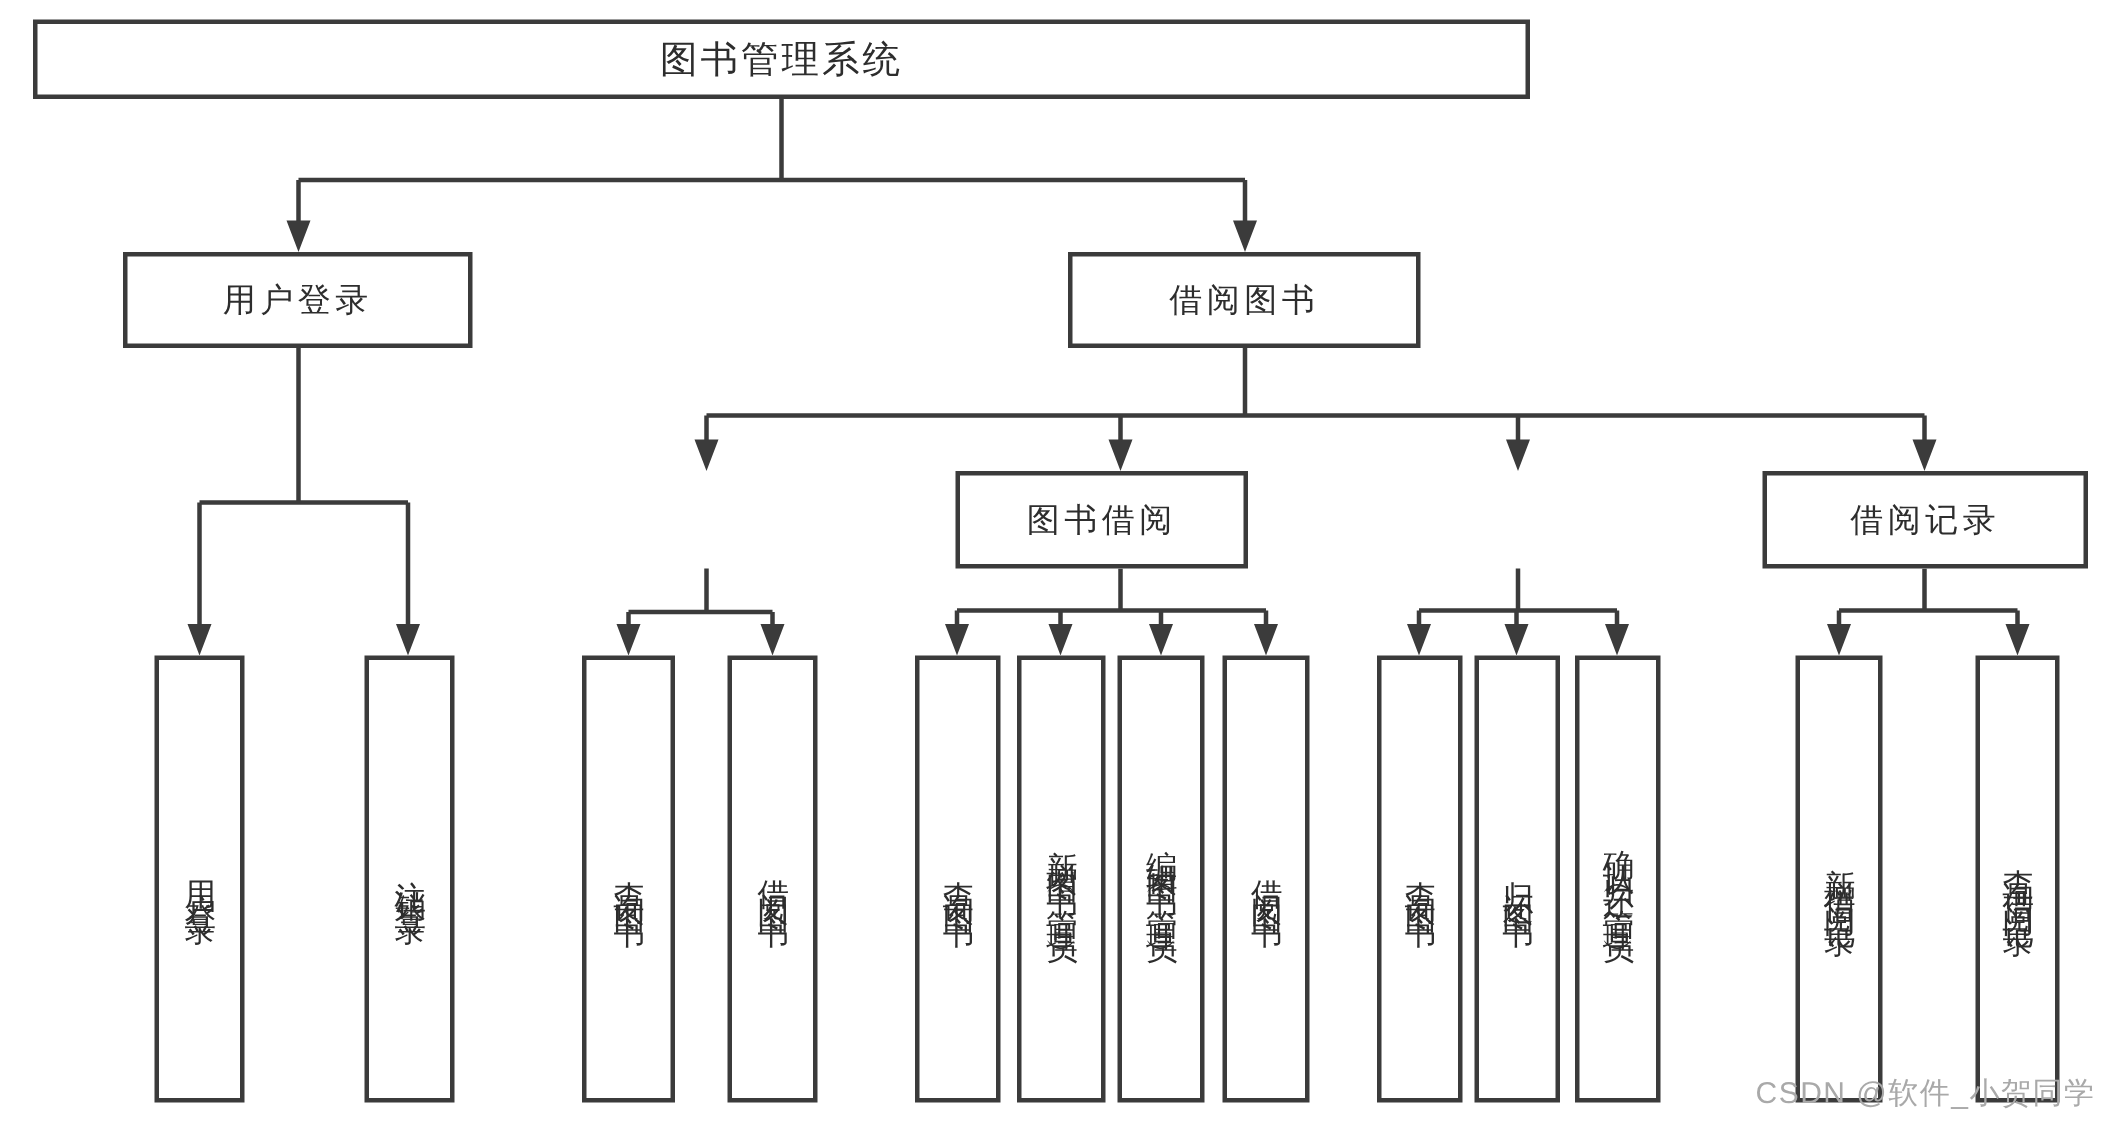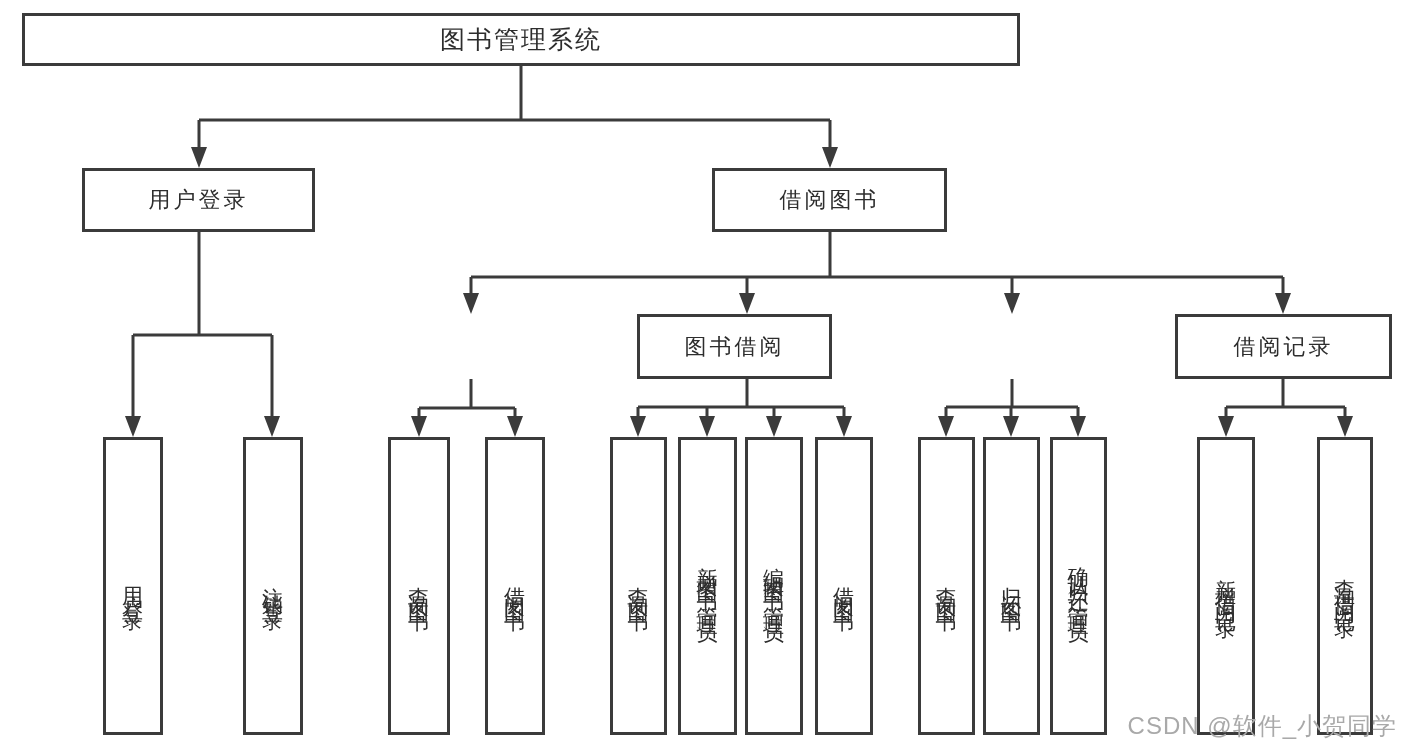--- a/index.html
+++ b/index.html
@@ -50,21 +50,21 @@
     text-orientation:mixed;
     font-size:21px;
     letter-spacing:8px;
     line-height:1;
     color:var(--text);
   }
   .watermark{
     position:absolute;
     right:8px;
     bottom:5px;
-    font-size:24px;
+    font-size:20px;
     letter-spacing:1px;
     color:var(--watermark);
     white-space:nowrap;
     pointer-events:none;
   }
 </style>
 </head>
 <body>
 
 <div class="canvas">

